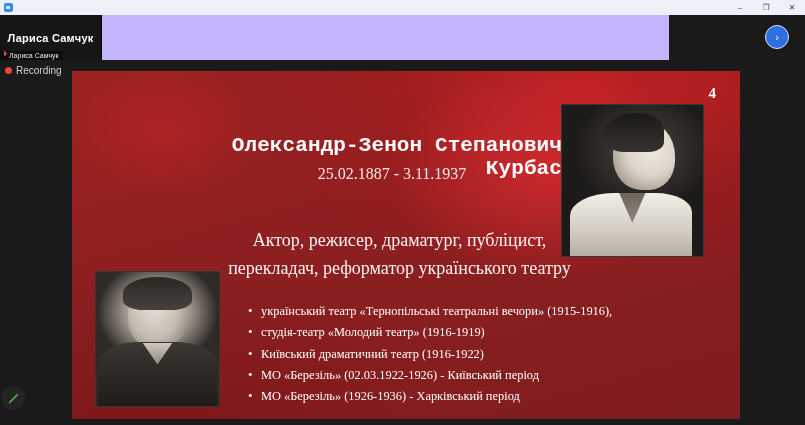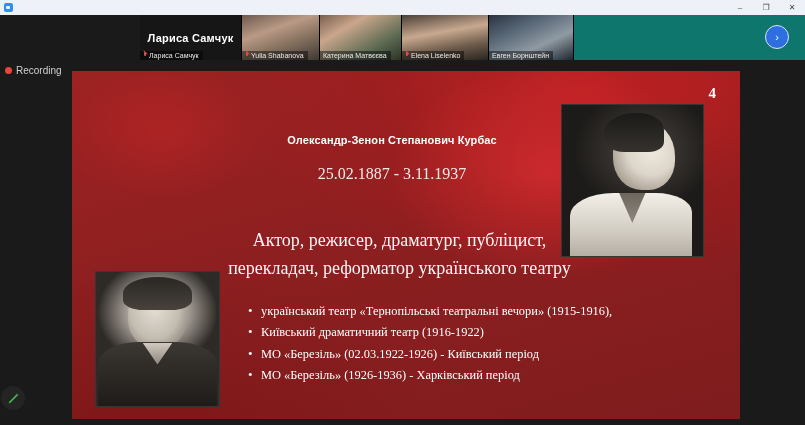--- a/index.html
+++ b/index.html
@@ -33,24 +33,25 @@
   }
 
   
   .stage {
     position:absolute; top:15px; left:0; width:805px; height:410px;
     background:#1a1a1a;
   }
 
   
   .strip {
-    position:absolute; top:0; left:0; width:805px; height:45px;
-    background:#0f766e;
+    position:absolute; top:0; left:0; width:669px; height:45px;
+    background:#c4b5fd;
     display:flex; align-items:stretch;
     overflow:hidden;
+    flex-direction:column;
   }
   .strip-spacer-l { width:140px; flex:none; background:#1a1a1a; }
   .tile {
     position:relative; height:45px; flex:none; overflow:hidden;
     border-right:1px solid #000;
   }
   .tile .tile-name {
     position:absolute; left:0; bottom:0;
     display:flex; align-items:center; gap:2px;
     padding:1px 4px 1px 3px;
@@ -134,23 +135,23 @@
   }
 
   .page-num {
     position:absolute; right:24px; top:14px;
     font-family:"Liberation Serif", serif;
     font-size:15px; font-weight:bold; color:#ffffff;
   }
 
   .slide-title {
     position:absolute; left:150px; top:63px; width:340px;
-    text-align:center;
-    font-family:Liberation Sans, sans-serif;
-    font-size:11px; font-weight:bold; color:#ffffff;
+    text-align:right;
+    font-family:Liberation Mono, monospace;
+    font-size:21px; font-weight:bold; color:#ffffff;
     letter-spacing:.1px;
   }
   .slide-dates {
     position:absolute; left:150px; top:94px; width:340px;
     text-align:center;
     font-family:"Liberation Serif", serif;
     font-size:16px; color:#f2e9e9;
   }
   .slide-sub {
     position:absolute; left:145px; top:156px; width:365px;
@@ -338,20 +339,21 @@
     <div class="slide-title">Олександр-Зенон Степанович Курбас</div>
     <div class="slide-dates">25.02.1887 - 3.11.1937</div>
 
     <div class="slide-sub">
       <div>Актор, режисер, драматург, публіцист,</div>
       <div>перекладач, реформатор українського театру</div>
     </div>
 
     <ul class="bullets">
       <li>український театр «Тернопільські театральні вечори» (1915-1916),</li>
+      <li>студія-театр «Молодий театр» (1916-1919)</li>
       <li>Київський драматичний театр (1916-1922)</li>
       <li>МО «Березіль»  (02.03.1922-1926) - Київський період</li>
       <li>МО «Березіль» (1926-1936) - Харківський період</li>
     </ul>
   </div>
 
   <div class="bottom-bar"></div>
 </div>
 
 </body></html>

